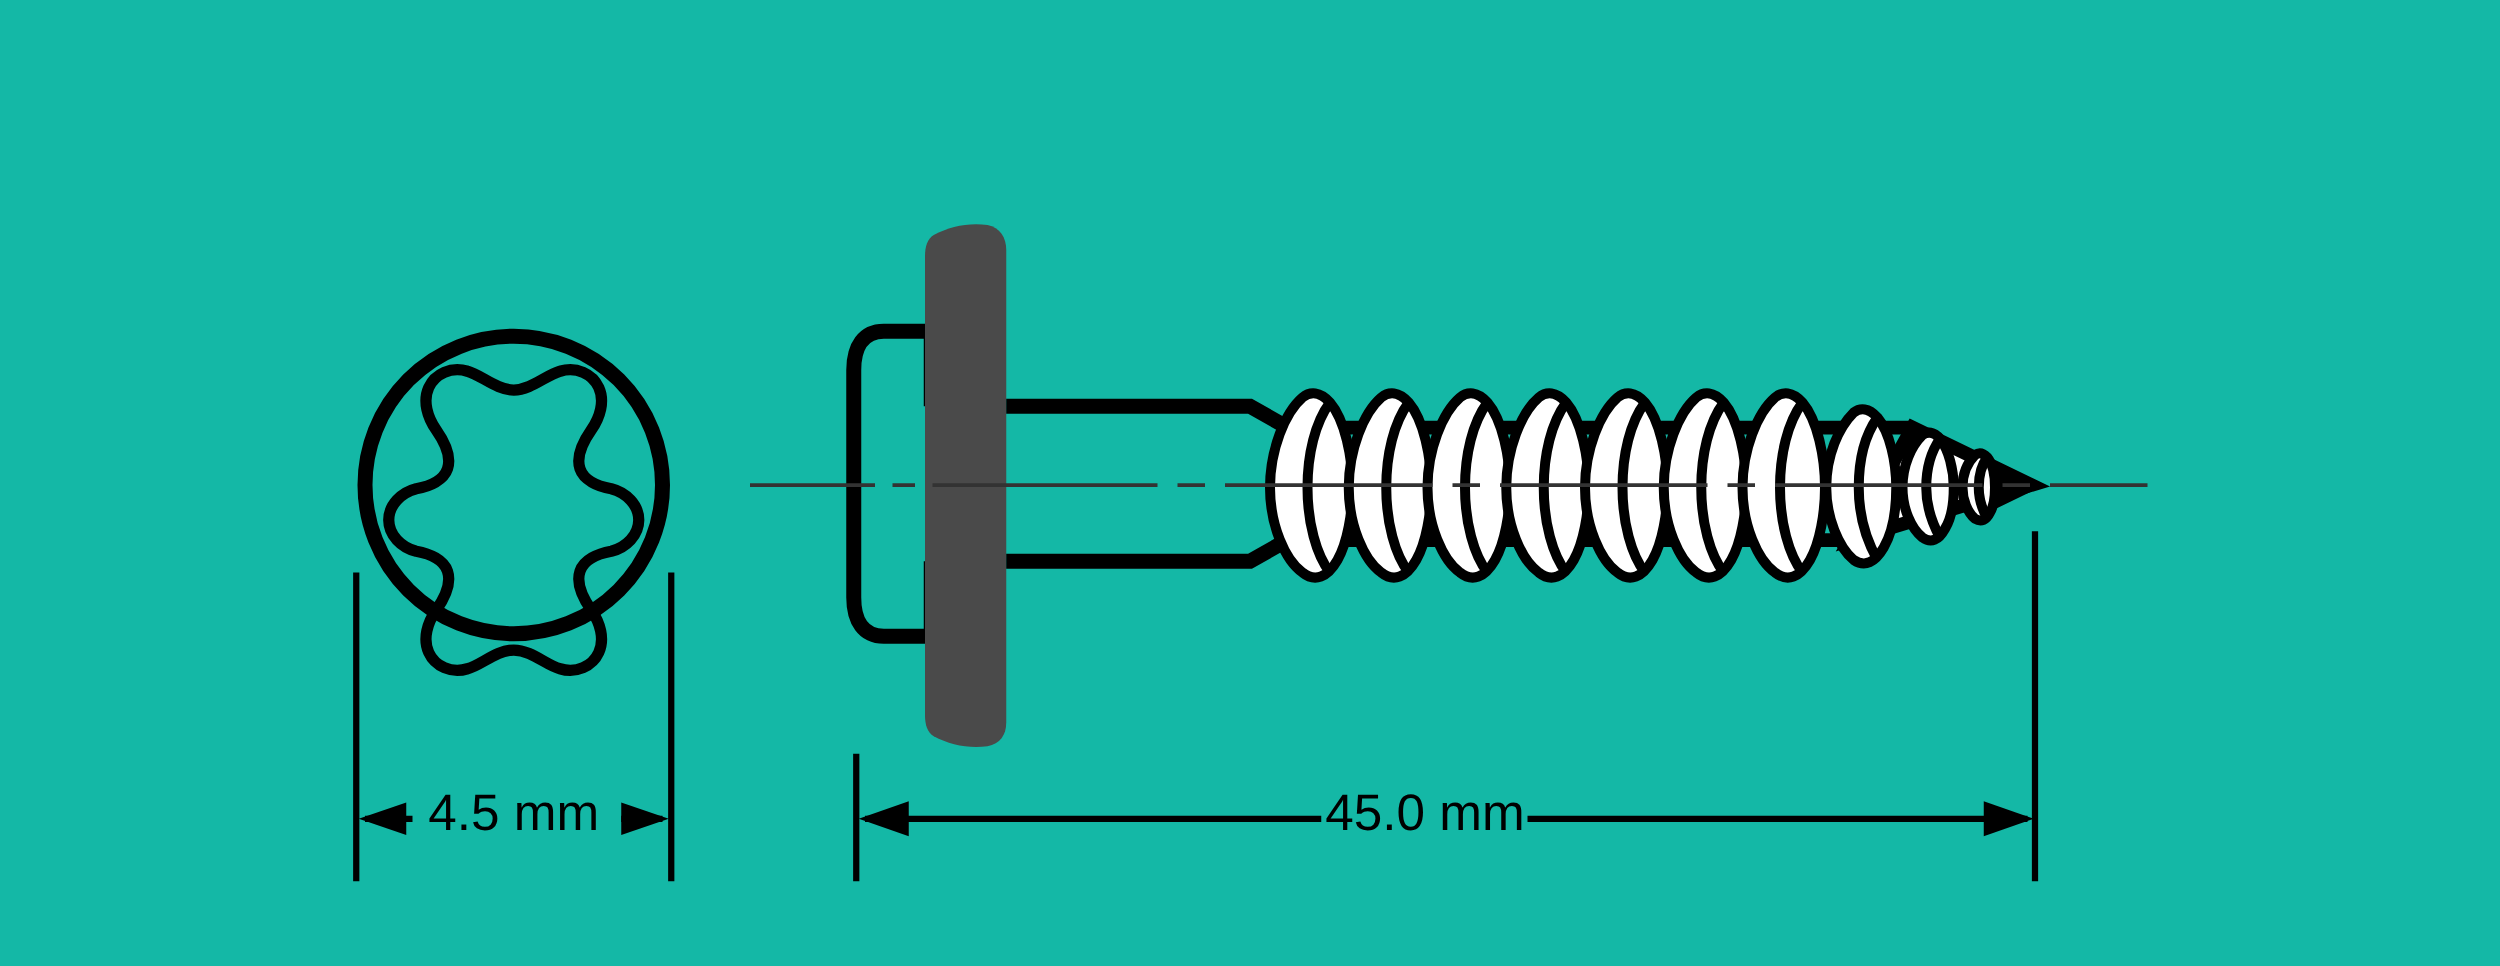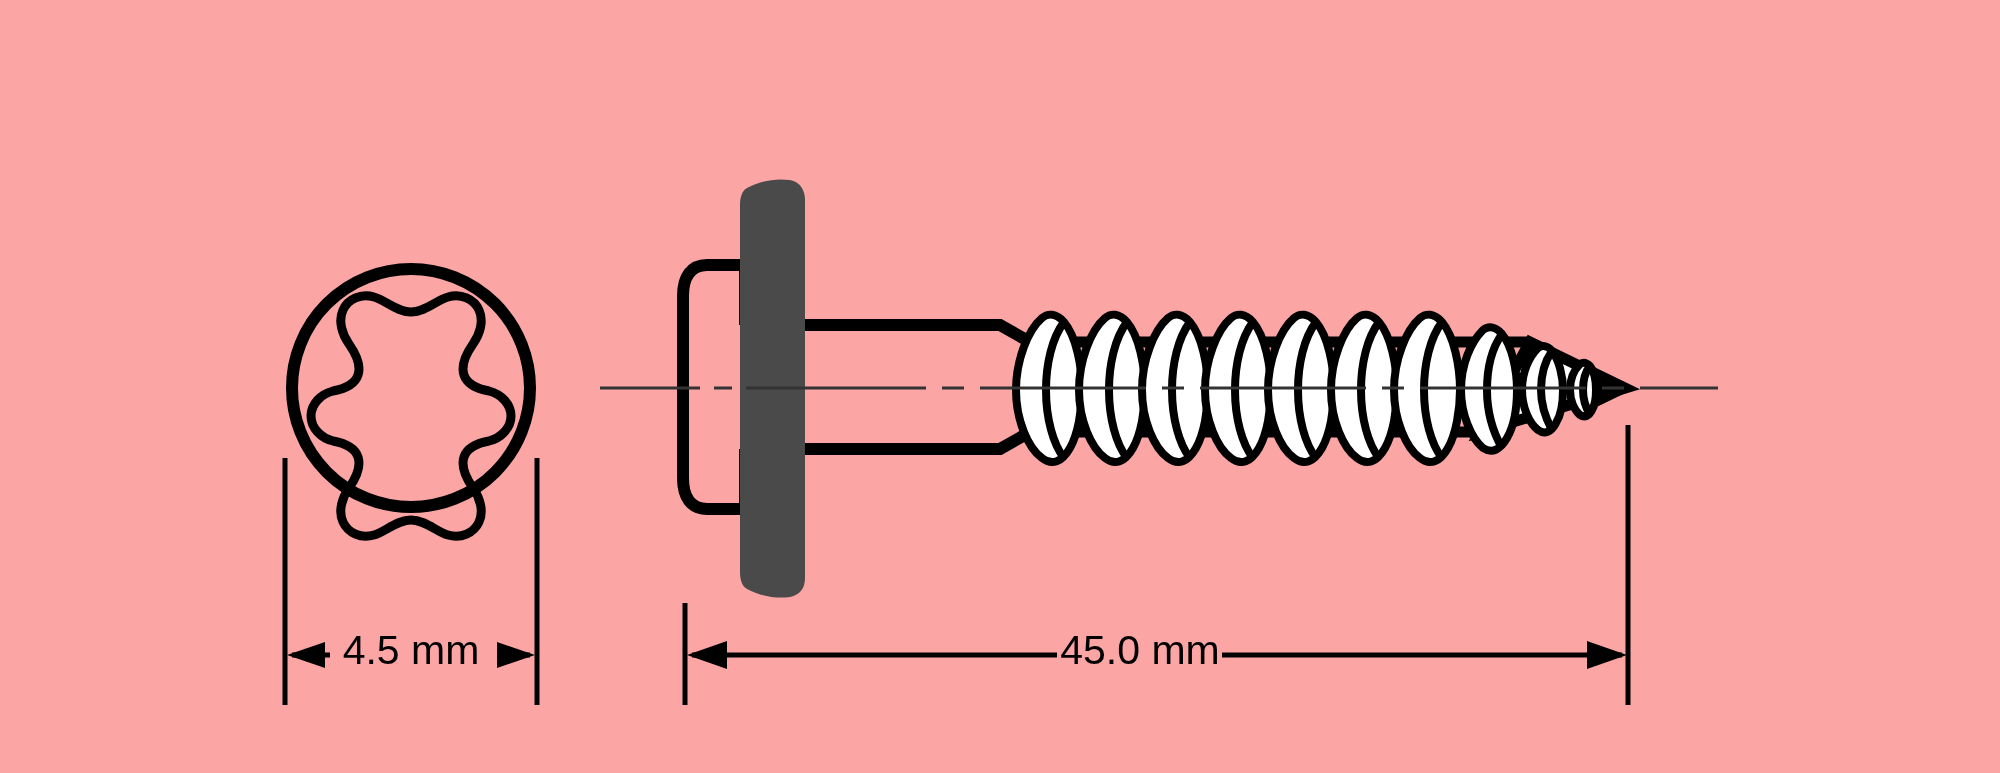--- a/index.html
+++ b/index.html
@@ -11,21 +11,21 @@
   body {
     width: 2000px;
     height: 773px;
     overflow: hidden;
     font-family: "Liberation Sans", sans-serif;
   }
   #drawing-root {
     position: relative;
     width: 2000px;
     height: 773px;
-    background: #fca5a5;
+    background: #14b8a6;
   }
   svg#tech-drawing {
     display: block;
     width: 2000px;
     height: 773px;
   }
   .dim-text {
     font-family: "Liberation Sans", sans-serif;
     font-size: 41px;
     fill: #000000;

